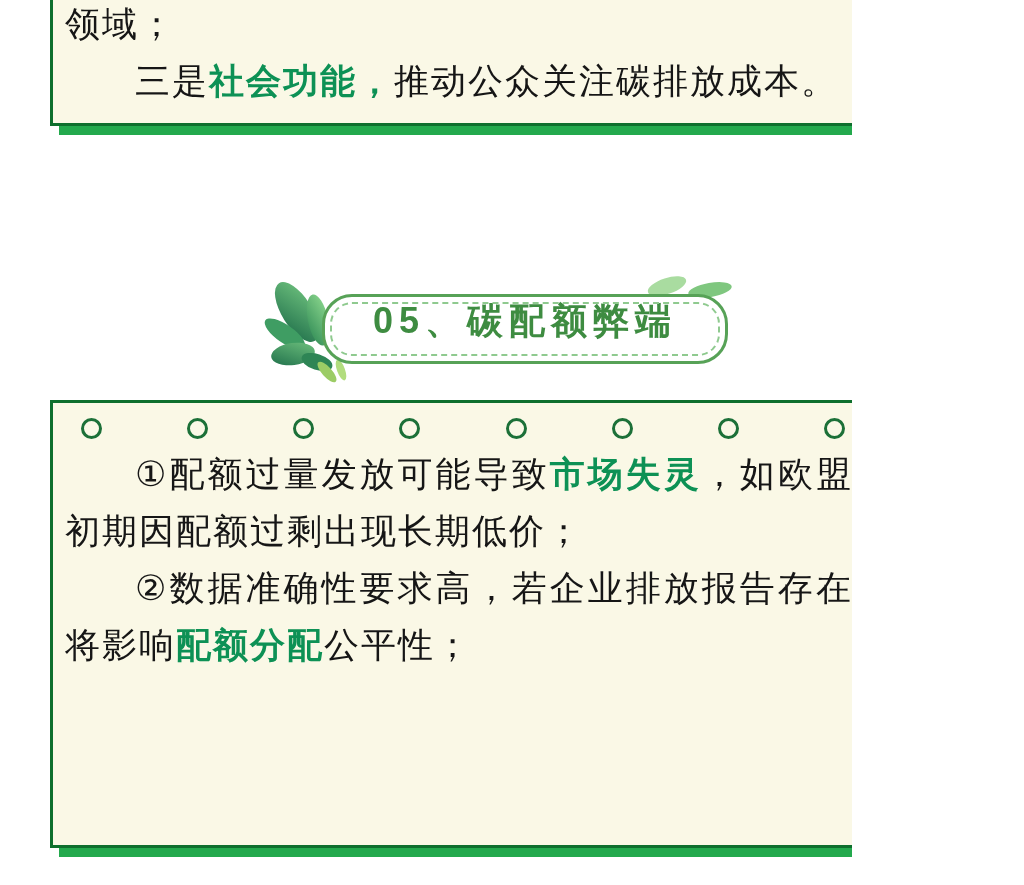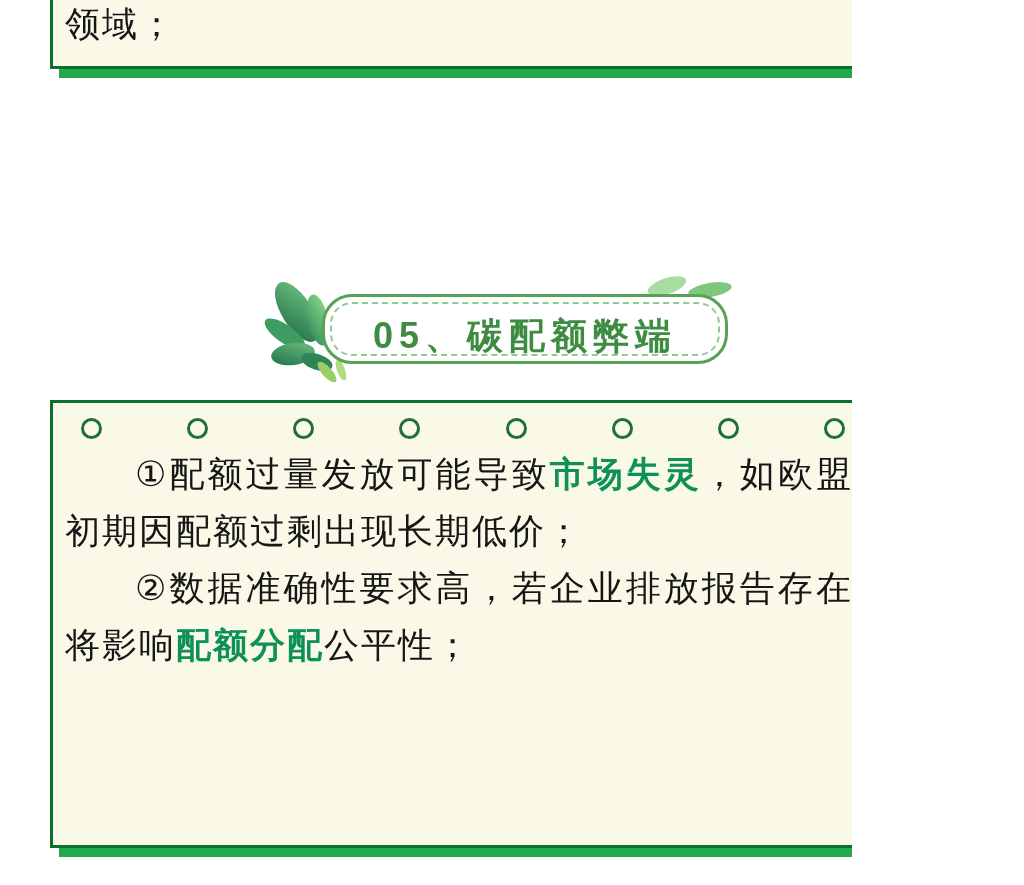--- a/index.html
+++ b/index.html
@@ -60,21 +60,21 @@
   .leaves-left{position:absolute;left:255px;top:24px;z-index:0;}
   .leaves-right{position:absolute;left:632px;top:16px;z-index:0;}
   .badge{
     position:absolute;
     left:322px;top:46px;
     z-index:1;
     width:406px;height:70px;
     background:#ffffff;
     border:3px solid var(--badge-border);
     border-radius:30px;
-    display:flex;align-items:flex-end;justify-content:center;
+    display:flex;align-items:flex-start;justify-content:center;
   }
   .badge-inner{
     position:absolute;
     inset:5px;
     border:2px dashed var(--badge-dash);
     border-radius:22px;
     pointer-events:none;
   }
   .badge-label{
     font-size:36px;
@@ -85,20 +85,21 @@
   }
 </style>
 </head>
 <body>
 
 <div class="canvas">
 
   <div class="card top-card">
     <div class="card-text">
         <p><span>领域；</span></p>
+        <p class="indent"><span>三是</span><span class="green">社会功能，</span><span>推动公众关注碳排放成本。</span></p>
       </div>
   </div>
 
   <div class="badge-section">
 
     <svg class="leaves-left" width="120" height="115" viewBox="0 0 120 115">
       <defs>
         <linearGradient id="lg1" x1="0" y1="1" x2="1" y2="0">
           <stop offset="0" stop-color="#1E6E4A"></stop>
             <stop offset="1" stop-color="#6FC27E"></stop>

